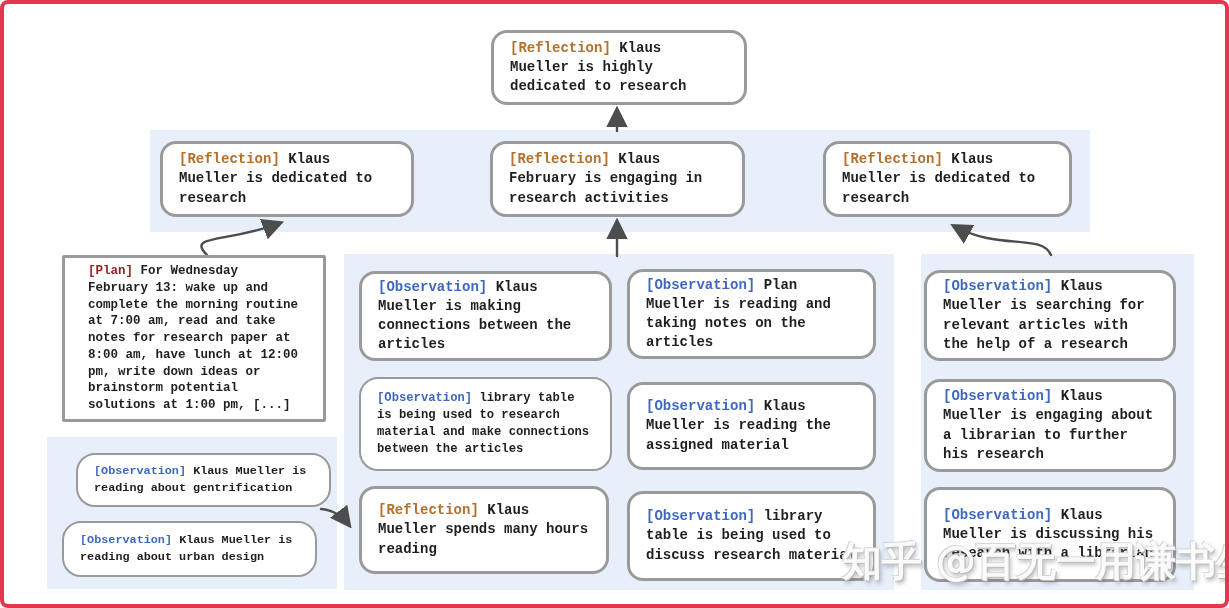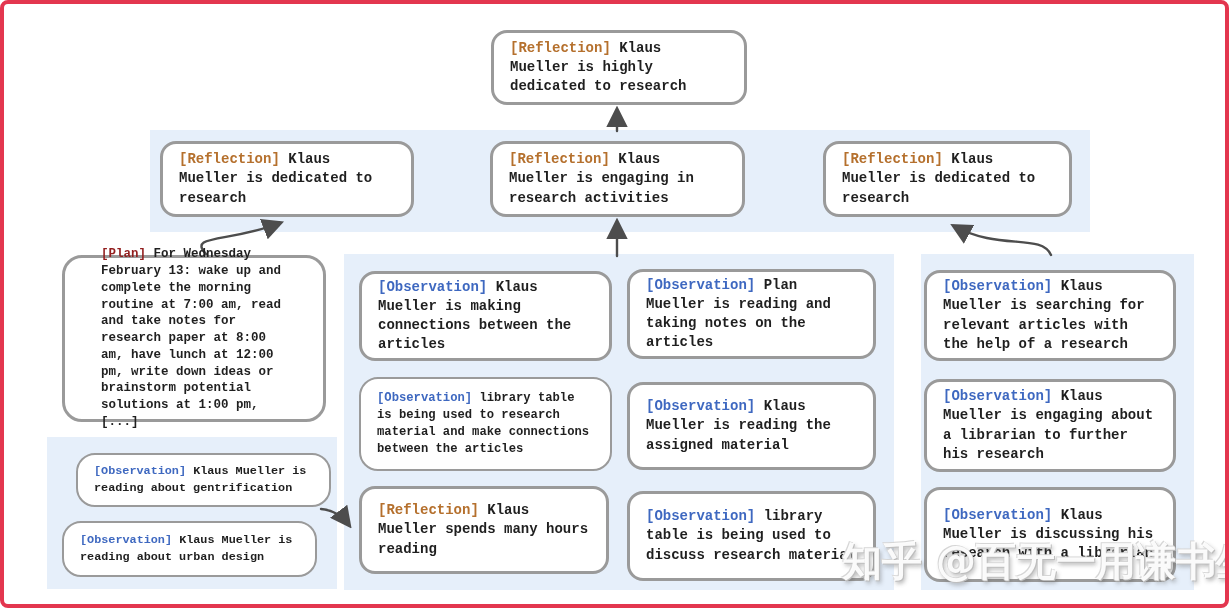--- a/index.html
+++ b/index.html
@@ -17,21 +17,21 @@
   .edges{position:absolute;left:0;top:0;z-index:1;pointer-events:none;}
   .node{
     position:absolute;z-index:2;background:#fff;box-sizing:border-box;
     border:3px solid var(--node_border);border-radius:16px;
     display:flex;align-items:center;padding:6px 16px;
     font-size:14px;line-height:1.36;
   }
   .node .txt{width:100%;}
   .small{font-size:11.8px;line-height:1.4;border-width:2.5px;border-radius:19px;padding:6px 16px;}
   .f12{font-size:12.2px;}
-  .plan-node{font-size:12.5px;line-height:1.34;padding:8px 36px;border-radius:20px;}
+  .plan-node{font-size:12.5px;line-height:1.34;padding:8px 23px;border-radius:2px;}
   .t-r{color:var(--reflection);margin-top:48px;}
   .t-o{color:var(--observation);}
   .t-p{color:var(--plan);}
   .watermark{
     position:absolute;left:838px;top:530px;z-index:5;white-space:nowrap;
     font-family:"DejaVu Sans",sans-serif;font-weight:bold;font-size:40px;
     color:rgba(255,255,255,0.92);
     text-shadow:1px 1px 0 #bdbdbd,-1px -1px 0 #d6d6d6,2px 3px 4px rgba(90,90,90,0.45);
   }
 </style>
@@ -61,21 +61,21 @@
   </svg>
 
   <div class="node" style="left:487px;top:26px;width:256px;height:75px">
     <div class="txt"><span class="t-r">[Reflection]</span> <span>Klaus Mueller is highly dedicated to research</span></div>
   </div>
 
   <div class="node" style="left:156px;top:137px;width:254px;height:76px">
     <div class="txt"><span class="t-r">[Reflection]</span> <span>Klaus Mueller is dedicated to research</span></div>
   </div>
   <div class="node" style="left:486px;top:137px;width:255px;height:76px">
-    <div class="txt"><span class="t-r">[Reflection]</span> <span>Klaus Mueller is engaging in research activities</span></div>
+    <div class="txt"><span class="t-r">[Reflection]</span> <span>Klaus February is engaging in research activities</span></div>
   </div>
   <div class="node" style="left:819px;top:137px;width:249px;height:76px">
     <div class="txt"><span class="t-r">[Reflection]</span> <span>Klaus Mueller is dedicated to research</span></div>
   </div>
 
   <div class="node plan-node" style="left:58px;top:251px;width:264px;height:167px">
     <div class="txt"><span class="t-p">[Plan]</span> <span>For Wednesday February 13: wake up and complete the morning routine at 7:00 am, read and take notes for research paper at 8:00 am, have lunch at 12:00 pm, write down ideas or brainstorm potential solutions at 1:00 pm, [...]</span></div>
   </div>
 
   <div class="node small" style="left:72px;top:449px;width:255px;height:54px">

